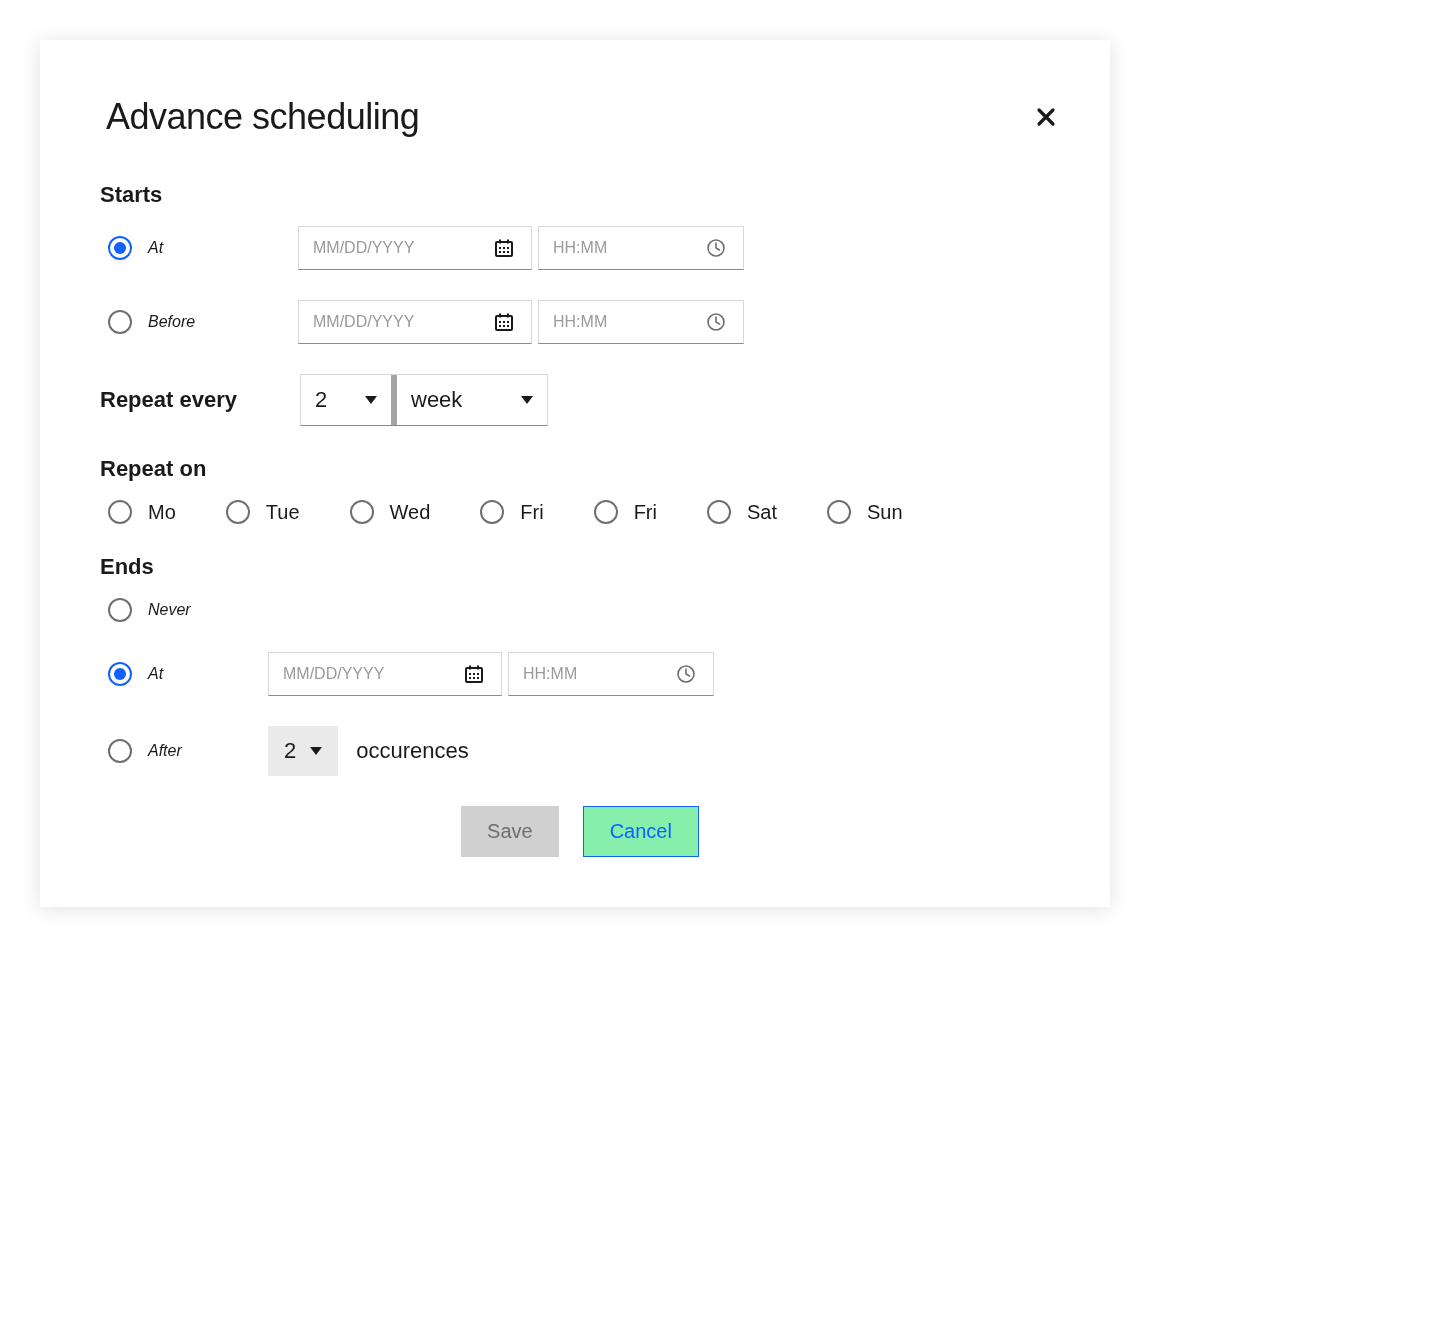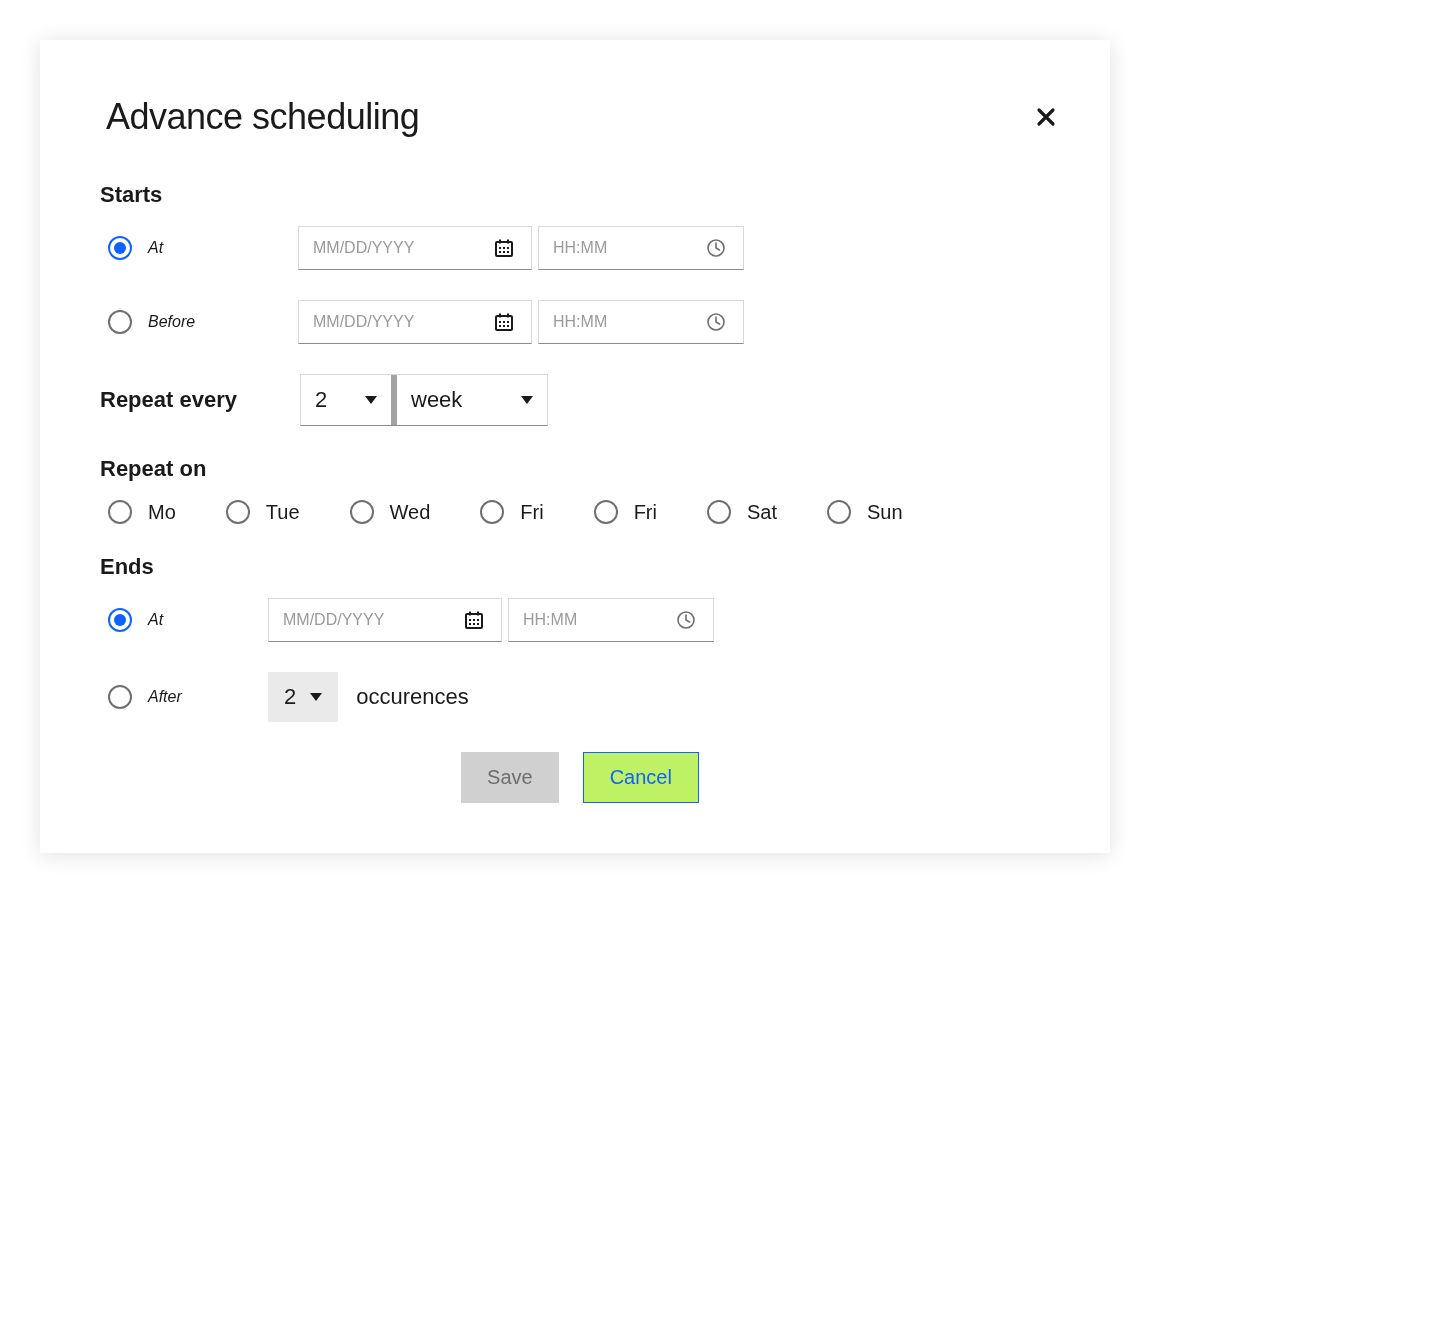--- a/index.html
+++ b/index.html
@@ -195,21 +195,21 @@
     .btn-save {
       background: #d0d0d0;
       color: #6e6e6e;
       border: none;
       font-size: 20px;
       padding: 14px 26px;
       cursor: not-allowed;
       font-family: inherit;
     }
     .btn-cancel {
-      background: #bef264;
+      background: #86efac;
       color: #0f62fe;
       border: 1px solid #0f62fe;
       font-size: 20px;
       padding: 13px 26px;
       cursor: pointer;
       font-family: inherit;
     }
     svg { display: block; }
   </style>
 </head>
@@ -337,20 +337,24 @@
       <span class="radio-label-sm">Sat</span>
     </label>
     <label class="day-item">
       <input type="radio" class="radio" name="dayofweek" style="">
       <span class="radio-label-sm">Sun</span>
     </label>
   </div>
 
   <div class="section-label">Ends</div>
 
+  <div class="row">
+    <input type="radio" class="radio" name="ends" style="">
+    <span class="radio-label">Never</span>
+  </div>
 
   <div class="row">
     <input type="radio" class="radio" name="ends" checked="" style="">
     <span class="radio-label" style="min-width:120px">At</span>
     <div class="input-group">
       <input class="text-input date-input" placeholder="MM/DD/YYYY" style="">
       <div class="icon-box mid">
         <span>
           <svg width="20" height="20" viewBox="0 0 20 20">
               <rect x="2" y="4" width="16" height="14" rx="1" fill="none" stroke="#1a1a1a" stroke-width="2"></rect>

